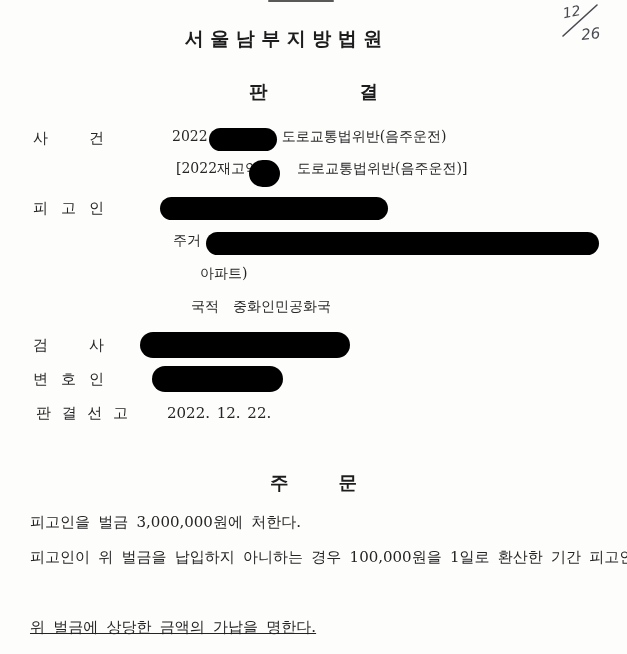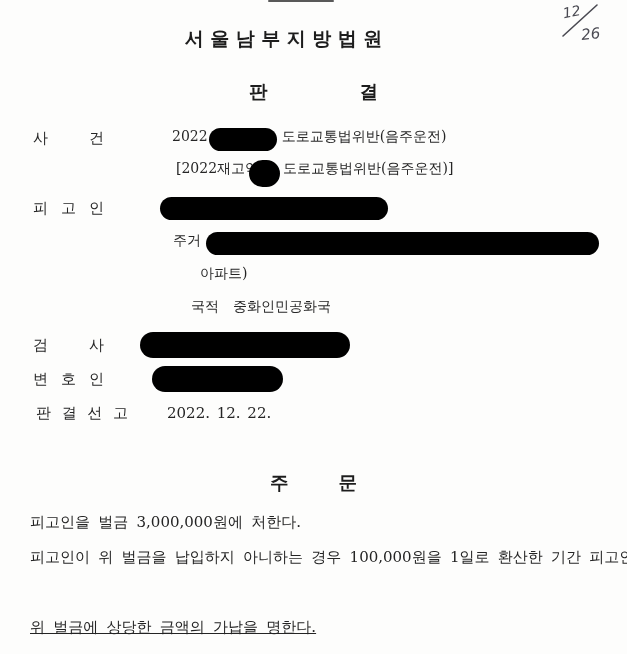--- a/index.html
+++ b/index.html
@@ -64,21 +64,21 @@
     </div>
   <div class="abs vrow" style="left:172px;top:128px;height:24px;">
     <span>2022</span>
     <span class="redact" style="width:68px;height:23px;margin-left:1px;"></span>
     <span style="margin-left:5px;">도로교통법위반(음주운전)</span>
   </div>
 
   <div class="abs vrow" style="left:176px;top:160px;height:28px;">
     <span>[2022재고약</span>
     <span class="redact" style="width:31px;height:27px;border-radius:15px;margin-left:-10px;z-index:2;"></span>
-    <span style="margin-left:3px;">도로교통법위반(음주운전)]</span>
+    <span style="margin-left:17px;">도로교통법위반(음주운전)]</span>
   </div>
 
   <div class="abs field-label justify-chars" style="top:199px;">
       <span>피</span>
       <span>고</span>
       <span>인</span>
     </div>
   <div class="abs pill-abs" style="left:160px;top:197px;width:228px;height:23px;"></div>
 
   <div class="abs vrow" style="left:173px;top:232px;height:24px;font-family:Liberation Mono, monospace;">

